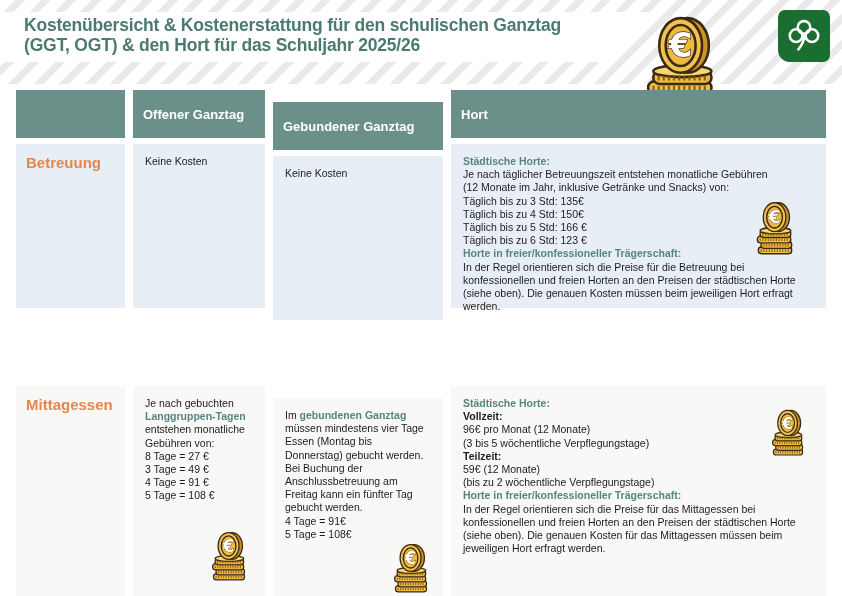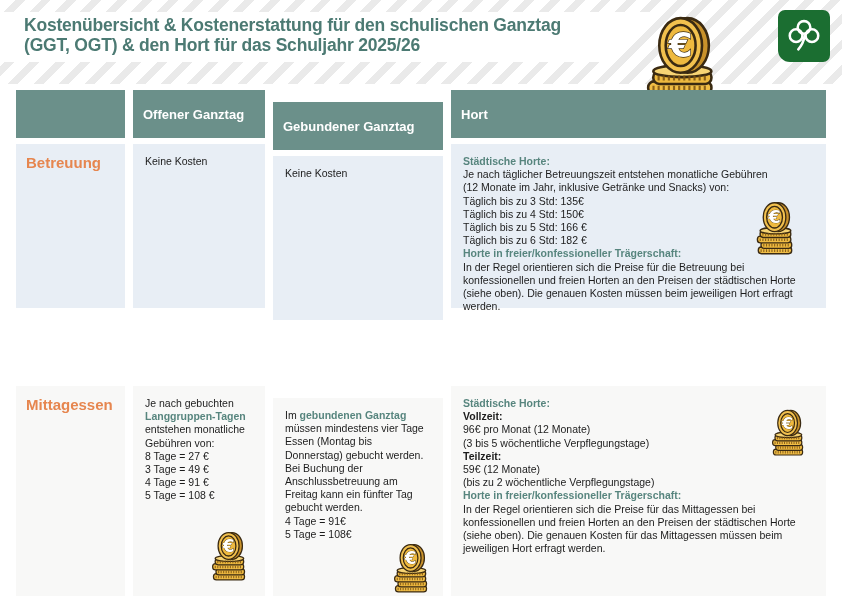--- a/index.html
+++ b/index.html
@@ -101,21 +101,21 @@
   <div class="cell row1 c3">
     <p>Keine Kosten</p>
   </div>
   <div class="cell row1 c4">
     <p class="teal-b">Städtische Horte:</p>
     <p>Je nach täglicher Betreuungszeit entstehen monatliche Gebühren</p>
     <p>(12 Monate im Jahr, inklusive Getränke und Snacks) von:</p>
     <p>Täglich bis zu 3 Std: 135€</p>
     <p>Täglich bis zu 4 Std: 150€</p>
     <p>Täglich bis zu 5 Std: 166 €</p>
-    <p>Täglich bis zu 6 Std: 182 €</p>
+    <p>Täglich bis zu 6 Std: 123 €</p>
     <p class="teal-b frei-b">Horte in freier/konfessioneller Trägerschaft:</p>
     <p class="para">In der Regel orientieren sich die Preise für die Betreuung bei konfessionellen und freien Horten an den Preisen der städtischen Horte (siehe oben). Die genauen Kosten müssen beim jeweiligen Hort erfragt werden.</p>
     <svg class="coin" style="left:303px;top:56px" width="42" height="56">
         <use href="#coin-stack"></use>
       </svg>
   </div>
 
   <div class="cell row2 c1 row-label">Mittagessen</div>
 
   <div class="cell row2 c2">

